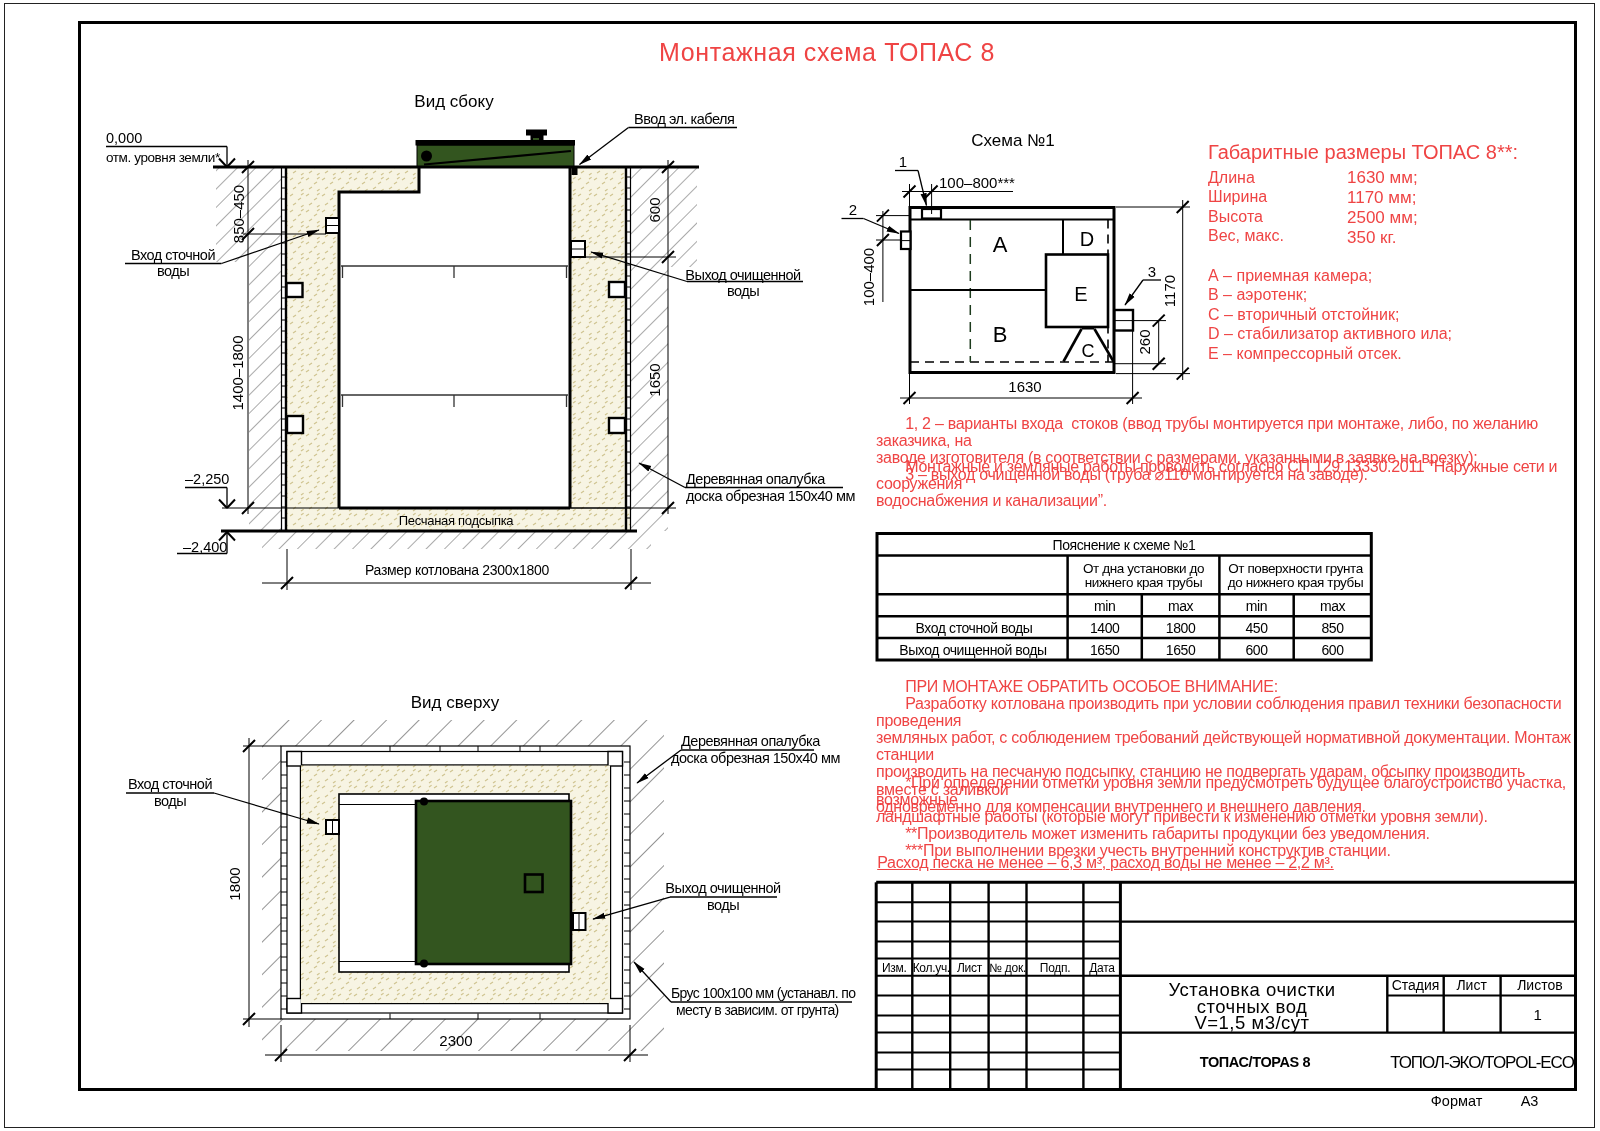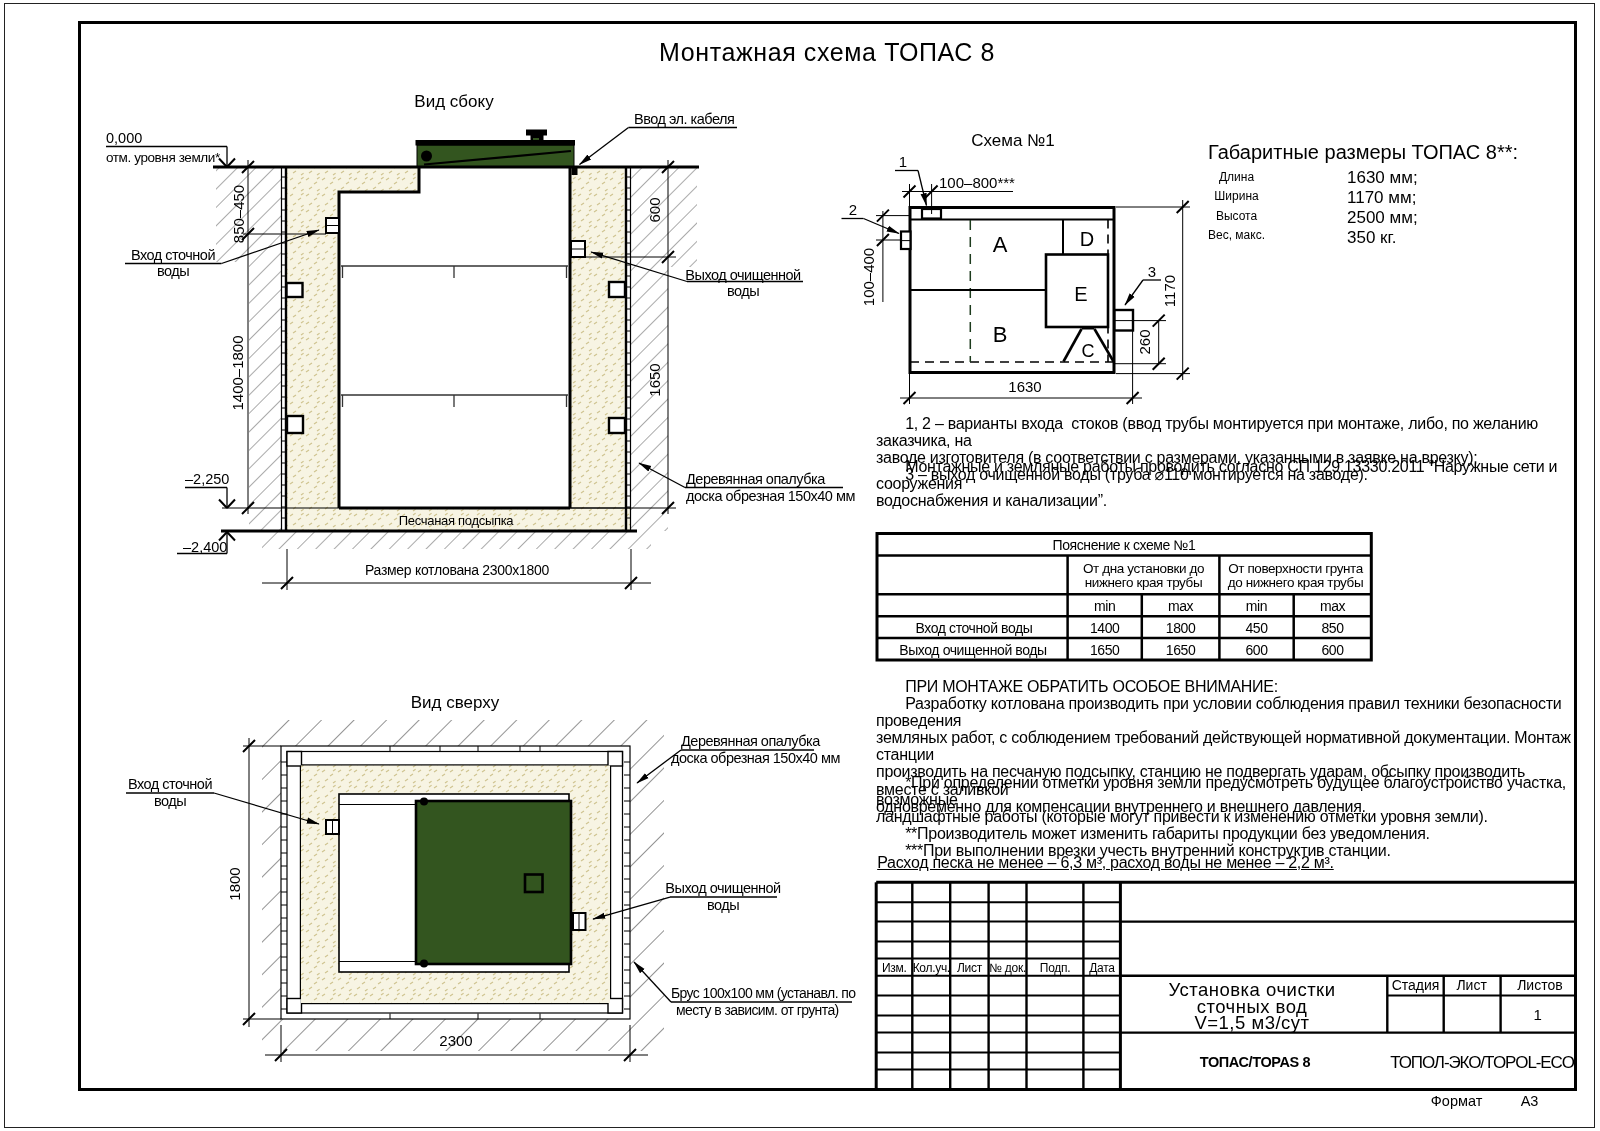--- a/index.html
+++ b/index.html
@@ -1,35 +1,36 @@
 <!DOCTYPE html>
 <html><head><meta charset="utf-8">
 <style>
 html,body{margin:0;padding:0;background:#fff;}
 #page{position:relative;width:1600px;height:1131px;background:#fff;overflow:hidden;
-  font-family:"Liberation Sans",sans-serif;color:#000000;}
+  font-family:"Liberation Sans",sans-serif;color:#ef4444;}
 .abs{position:absolute;}
 .t14{font-size:16px;line-height:17.1px;letter-spacing:-0.28px;}
 svg text{font-family:"Liberation Sans",sans-serif;fill:#000;}
 </style></head>
 <body>
 <div id="page">
 
 <div class="abs" style="left:4px;top:3px;width:1589px;height:1123px;border:1.5px solid #222;"></div>
 
 <div class="abs" style="left:78px;top:21px;width:1499px;height:1070px;border:3px solid #000;box-sizing:border-box;"></div>
 
 <div class="abs" style="left:600px;top:38px;width:454px;text-align:center;font-size:25px;letter-spacing:0.6px;">Монтажная схема ТОПАС 8</div>
 
 <div class="abs" style="left:1208px;top:141px;font-size:20px;">Габаритные размеры ТОПАС 8**:</div>
 
-<div class="abs" style="left:1208px;top:167.5px;font-size:12px;line-height:19.55px;text-align:center;">Длина<br>Ширина<br>Высота<br>Вес, макс.</div>
+<div class="abs" style="left:1208px;top:167.5px;font-size:16px;line-height:19.55px;">Длина<br>Ширина<br>Высота<br>Вес, макс.</div>
 
 <div class="abs" style="left:1347px;top:167.5px;font-size:17px;line-height:20px;">1630 мм;<br>1170 мм;<br>2500 мм;<br>350 кг.</div>
 
+<div class="abs" style="left:1208px;top:265.5px;font-size:16px;line-height:19.55px;">А – приемная камера;<br>В – аэротенк;<br>С – вторичный отстойник;<br>D – стабилизатор активного ила;<br>Е – компрессорный отсек.</div>
 
 <div class="abs t14" style="left:876px;top:415px;width:700px;">&nbsp;&nbsp;&nbsp;&nbsp;&nbsp;&nbsp;&nbsp;1, 2 – варианты входа&nbsp; стоков (ввод трубы монтируется при монтаже, либо, по желанию заказчика, на<br>заводе изготовителя (в соответствии с размерами, указанными в заявке на врезку);<br>&nbsp;&nbsp;&nbsp;&nbsp;&nbsp;&nbsp;&nbsp;3 – выход очищенной воды (труба ⌀110 монтируется на заводе).</div>
 
 <div class="abs t14" style="left:876px;top:458px;width:700px;">&nbsp;&nbsp;&nbsp;&nbsp;&nbsp;&nbsp;&nbsp;Монтажные и земляные работы проводить согласно СП 129.13330.2011 “Наружные сети и сооружения<br>водоснабжения и канализации”.</div>
 
 <div class="abs t14" style="left:876px;top:678px;width:700px;">&nbsp;&nbsp;&nbsp;&nbsp;&nbsp;&nbsp;&nbsp;ПРИ МОНТАЖЕ ОБРАТИТЬ ОСОБОЕ ВНИМАНИЕ:<br>&nbsp;&nbsp;&nbsp;&nbsp;&nbsp;&nbsp;&nbsp;Разработку котлована производить при условии соблюдения правил техники безопасности проведения<br>земляных работ, с соблюдением требований действующей нормативной документации. Монтаж станции<br>производить на песчаную подсыпку, станцию не подвергать ударам, обсыпку производить вместе с заливкой<br>одновременно для компенсации внутреннего и внешнего давления.</div>
 
 <div class="abs t14" style="left:876px;top:773.5px;width:700px;">&nbsp;&nbsp;&nbsp;&nbsp;&nbsp;&nbsp;&nbsp;*При определении отметки уровня земли предусмотреть будущее благоустройство участка, возможные<br>ландшафтные работы (которые могут привести к изменению отметки уровня земли).<br>&nbsp;&nbsp;&nbsp;&nbsp;&nbsp;&nbsp;&nbsp;**Производитель может изменить габариты продукции без уведомления.<br>&nbsp;&nbsp;&nbsp;&nbsp;&nbsp;&nbsp;&nbsp;***При выполнении врезки учесть внутренний конструктив станции.</div>
 
 <div class="abs t14" style="left:848px;top:854px;width:700px;">&nbsp;&nbsp;&nbsp;&nbsp;&nbsp;&nbsp;&nbsp;<span style="text-decoration:underline;">Расход песка не менее – 6,3 м³, расход воды не менее – 2,2 м³.</span></div>

